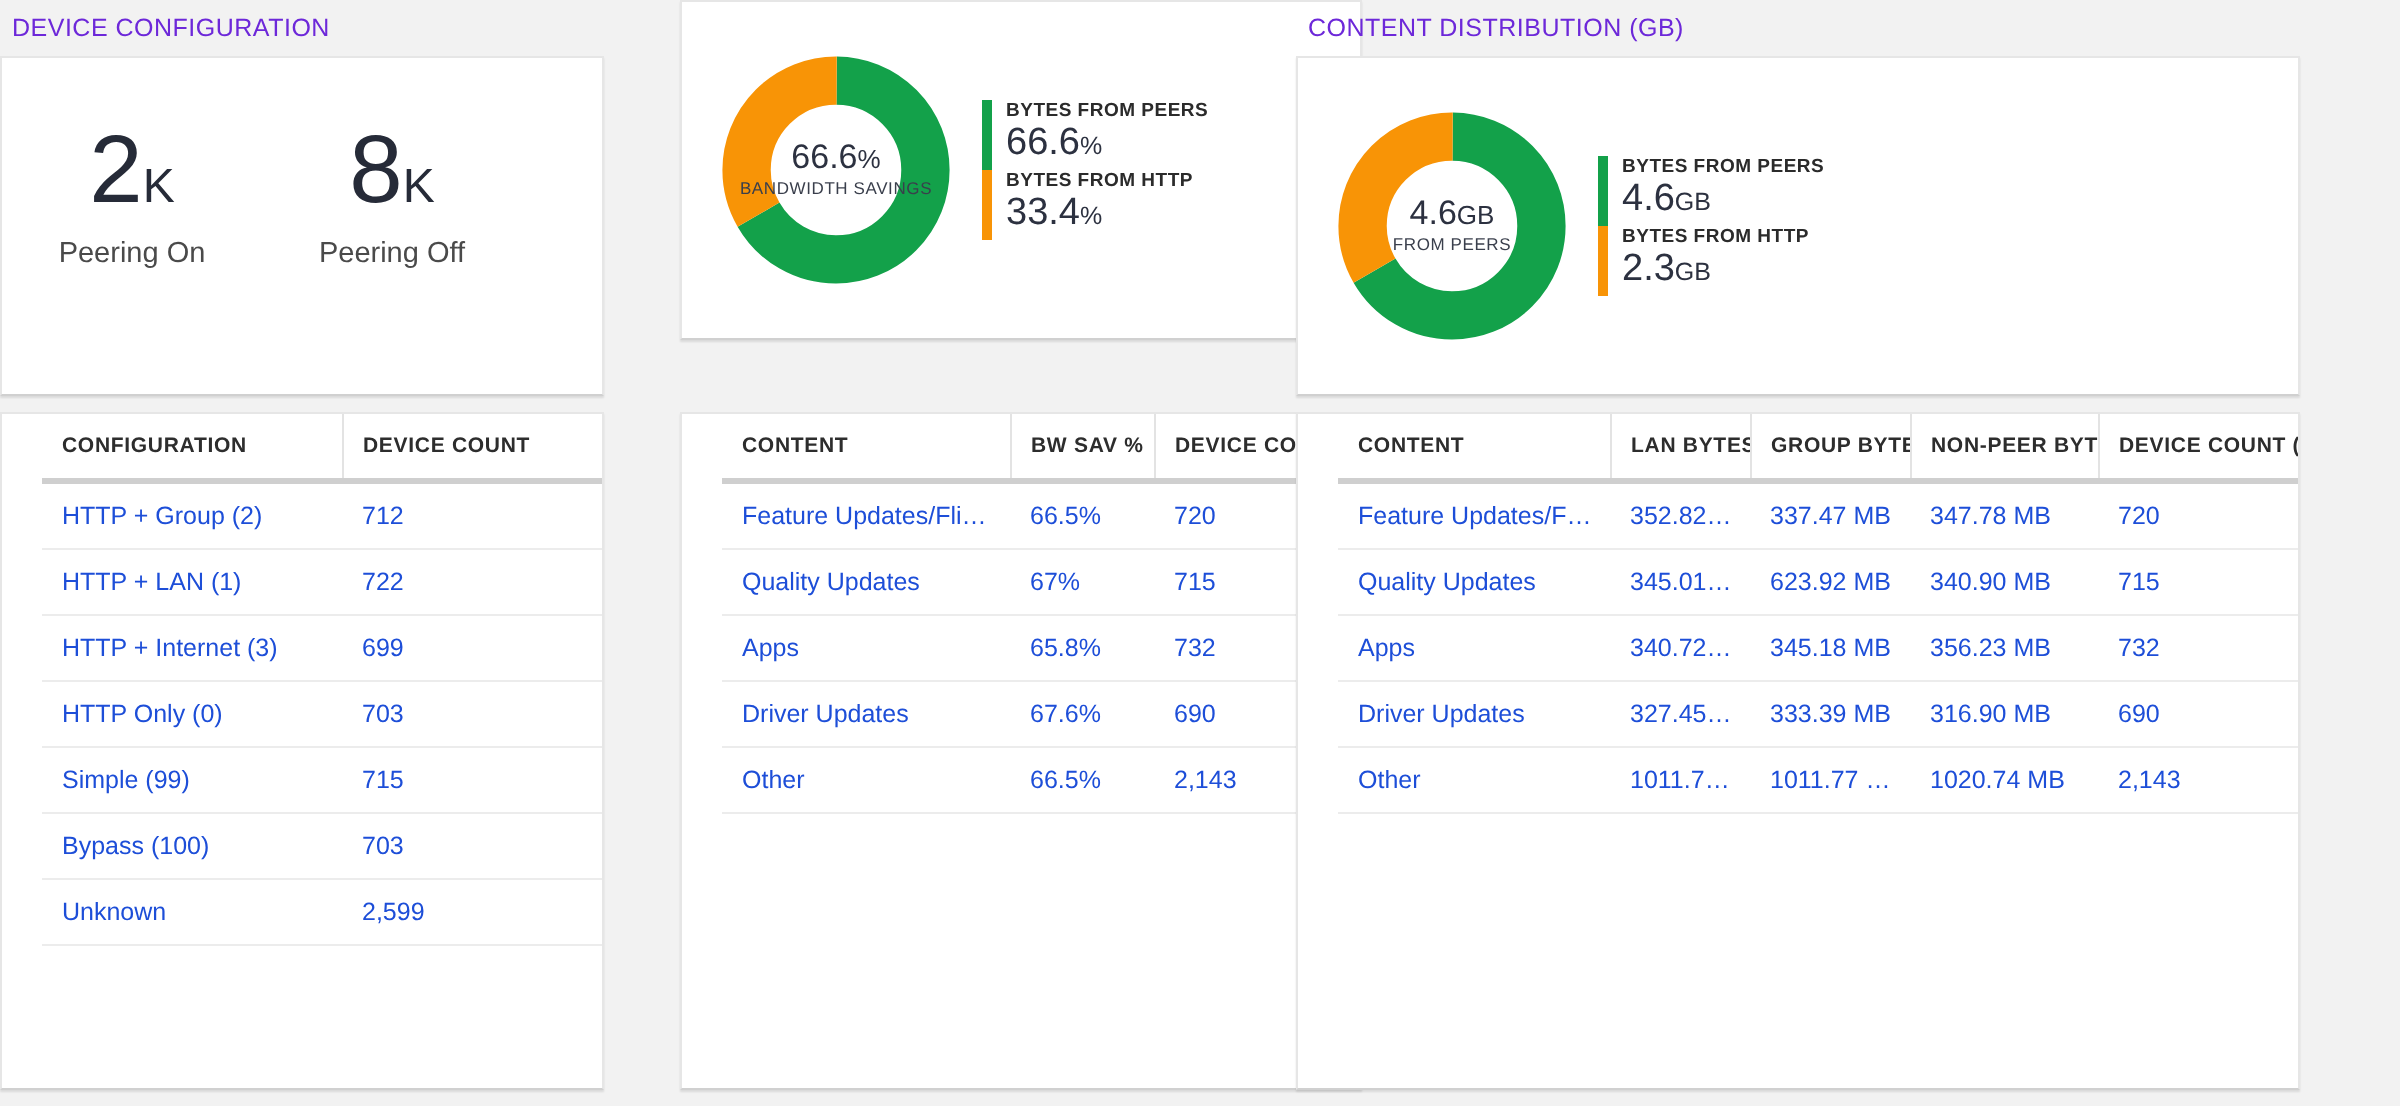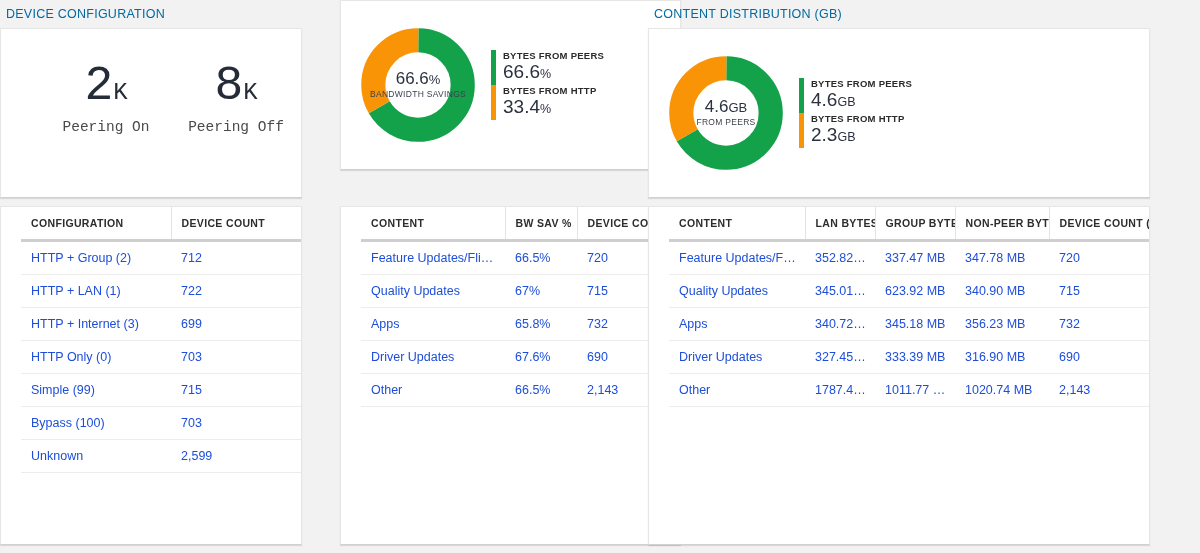--- a/index.html
+++ b/index.html
@@ -29,21 +29,21 @@
   #panel-device-configuration { left: 0px;   width: 302px; }
   #panel-content-distribution-percent { left: 340px; width: 341px; }
   #panel-content-distribution-gb { left: 648px; width: 502px; }
 
   .panel-title {
     height: 28px;
     line-height: 28px;
     padding-left: 6px;
     font-size: 12.5px;
     letter-spacing: 0.25px;
-    color: #0369a1;
+    color: #6d28d9;
     text-transform: uppercase;
     white-space: nowrap;
   }
 
   .card {
     background: #ffffff;
     border: 1px solid #e6e6e6;
     border-bottom: 1px solid #d0d0d0;
     box-shadow: 0 1px 1px rgba(0,0,0,0.10);
     box-sizing: border-box;
@@ -55,24 +55,23 @@
     height: 170px;
     margin: 0;
     overflow: hidden;
   }
 
   
   .kpi-row {
     display: flex;
     height: 100%;
     align-items: center;
-    justify-content: flex-end;
+    justify-content: flex-start;
     padding-bottom: 30px;
     box-sizing: border-box;
-    font-family: Liberation Mono, monospace;
   }
   .kpi {
     text-align: center;
     width: 130px;
   }
   .kpi-value {
     color: #262b38;
     line-height: 1;
     white-space: nowrap;
   }
@@ -431,21 +430,21 @@
             </tr>
             <tr>
               <td>Driver Updates</td>
               <td>327.45 MB</td>
               <td>333.39 MB</td>
               <td>316.90 MB</td>
               <td>690</td>
             </tr>
             <tr>
               <td>Other</td>
-              <td>1787.41...</td>
+              <td>1011.75...</td>
               <td>1011.77 MB</td>
               <td>1020.74 MB</td>
               <td>2,143</td>
             </tr>
           </tbody>
       </table>
     </div>
   </section>
 
 </div>

